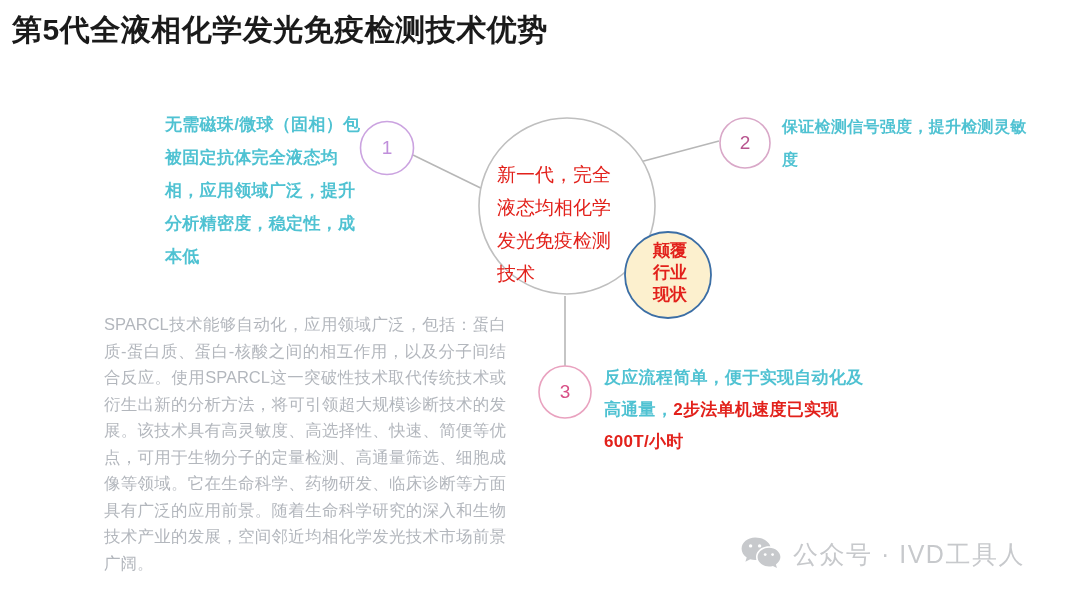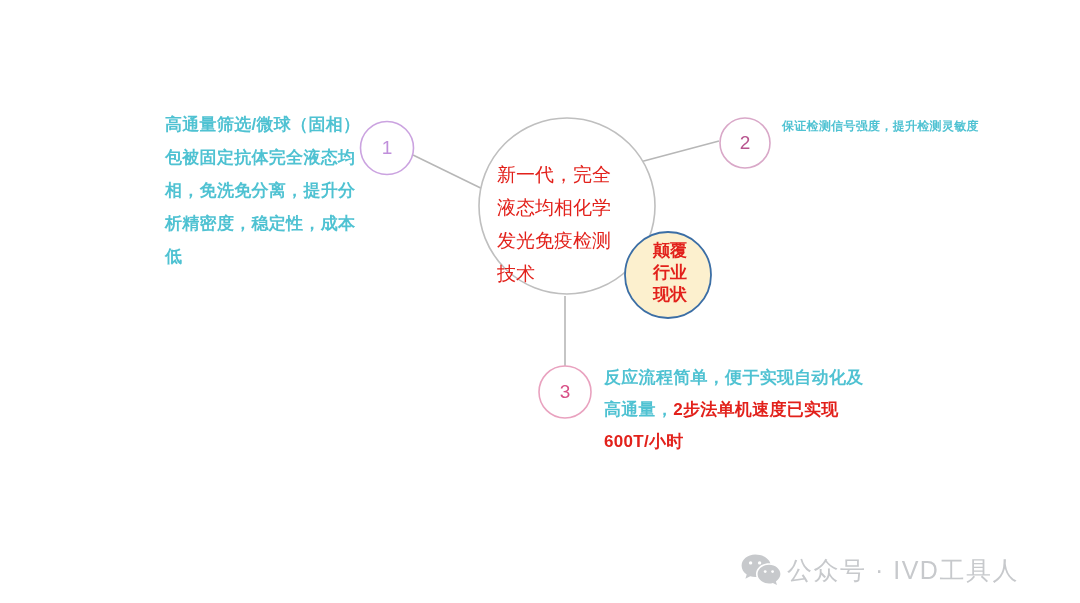--- a/index.html
+++ b/index.html
@@ -90,21 +90,21 @@
     left: 165px;
     top: 108px;
     width: 200px;
     font-size: 17px;
     line-height: 33px;
   }
   #feat-2 {
     left: 782px;
     top: 110px;
     width: 260px;
-    font-size: 12px;
+    font-size: 16px;
     line-height: 33px;
   }
   #feat-3 {
     left: 604px;
     top: 362px;
     width: 268px;
     font-size: 17px;
     line-height: 32px;
   }
   .hl-red {
@@ -123,37 +123,39 @@
     line-height: 26.5px;
     text-align: justify;
     text-justify: inter-ideograph;
     font-family: "Liberation Sans", "DejaVu Sans", sans-serif;
   }
 
   
   #watermark {
     position: absolute;
     left: 741px;
-    top: 554px;
+    top: 537px;
     display: flex;
-    gap: 6px;
+    align-items: center;
+    gap: 12px;
   }
   #watermark .wm-text {
     color: #C7C9CC;
     font-size: 25px;
     letter-spacing: 1.5px;
     white-space: nowrap;
   }
   #wechat-icon { display: block; }
 </style>
 </head>
 <body>
 
 <div id="slide">
 
+  <div id="title">第5代全液相化学发光免疫检测技术优势</div>
 
   <svg id="graphics" viewBox="0 0 1080 603" xmlns="http://www.w3.org/2000/svg">
 
     <line x1="413" y1="155" x2="497" y2="196" stroke="#B7B7B7" stroke-width="1.6"></line>
 
     <line x1="640" y1="162" x2="719" y2="141" stroke="#B7B7B7" stroke-width="1.6"></line>
 
     <line x1="565" y1="296" x2="565" y2="366" stroke="#B7B7B7" stroke-width="1.6"></line>
 
     <circle cx="567" cy="206" r="88" fill="#ffffff" stroke="#BFBFBF" stroke-width="1.6"></circle>
@@ -170,26 +172,27 @@
   <div id="badge-text">
     <div>颠覆</div>
     <div>行业</div>
     <div>现状</div>
   </div>
 
   <div id="num-1" class="num-label">1</div>
   <div id="num-2" class="num-label">2</div>
   <div id="num-3" class="num-label">3</div>
 
-  <div id="feat-1" class="feature">高通量筛选/微球（固相）包被固定抗体完全液态均相，免洗免分离，提升分析精密度，稳定性，成本低</div>
+  <div id="feat-1" class="feature">无需磁珠/微球（固相）包被固定抗体完全液态均相，应用领域广泛，提升分析精密度，稳定性，成本低</div>
 
   <div id="feat-2" class="feature">保证检测信号强度，提升检测灵敏度</div>
 
   <div id="feat-3" class="feature"><span>反应流程简单，便于实现自动化及高通量，</span><span class="hl-red">2步法单机速度已实现600T/小时</span></div>
 
+  <div id="paragraph">SPARCL技术能够自动化，应用领域广泛，包括：蛋白质-蛋白质、蛋白-核酸之间的相互作用，以及分子间结合反应。使用SPARCL这一突破性技术取代传统技术或衍生出新的分析方法，将可引领超大规模诊断技术的发展。该技术具有高灵敏度、高选择性、快速、简便等优点，可用于生物分子的定量检测、高通量筛选、细胞成像等领域。它在生命科学、药物研发、临床诊断等方面具有广泛的应用前景。随着生命科学研究的深入和生物技术产业的发展，空间邻近均相化学发光技术市场前景广阔。</div>
 
   <div id="watermark">
     <svg id="wechat-icon" width="40" height="34" viewBox="0 0 40 34" xmlns="http://www.w3.org/2000/svg">
 
       <path fill="#C7C9CC" d="M14.2 0.6C6.6 0.6 0.6 5.6 0.6 11.8c0 3.5 2 6.6 5.1 8.7l-1.3 4.2 4.8-2.5c1.6 0.4 3.3 0.7 5 0.7 0.4 0 0.8 0 1.2 0-0.3-0.9-0.4-1.8-0.4-2.8 0-6 5.8-10.8 13-10.8 0.5 0 0.9 0 1.4 0.1C28.1 4.4 21.8 0.6 14.2 0.6z"></path>
       <circle fill="#ffffff" cx="9.6" cy="8.9" r="1.7"></circle>
       <circle fill="#ffffff" cx="18.6" cy="8.9" r="1.7"></circle>
 
       <path fill="#C7C9CC" d="M39.4 20.1c0-5.2-5.1-9.4-11.4-9.4s-11.4 4.2-11.4 9.4 5.1 9.4 11.4 9.4c1.4 0 2.7-0.2 3.9-0.6l4.1 2.2-1.1-3.6C37.6 25.6 39.4 23 39.4 20.1z"></path>
       <circle fill="#ffffff" cx="24.2" cy="17.6" r="1.4"></circle>

